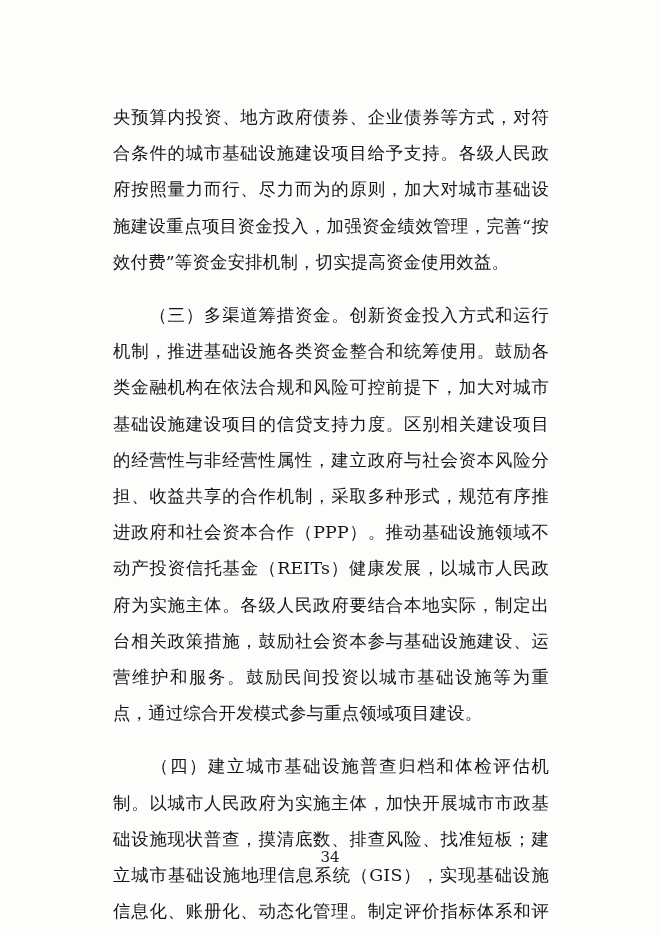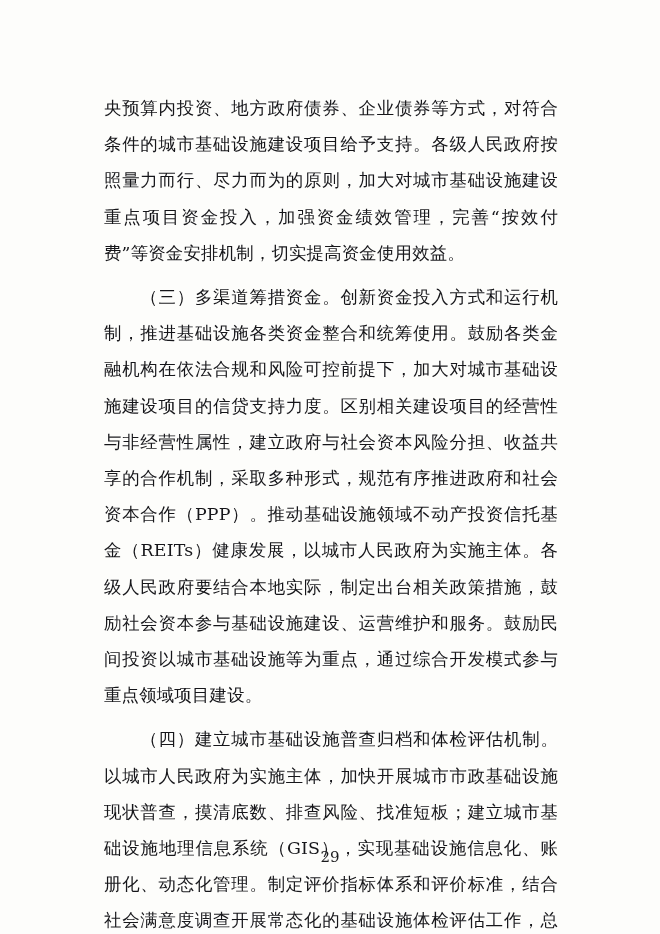--- a/index.html
+++ b/index.html
@@ -26,21 +26,21 @@
     top: 82px;
     width: 470px;
   }
   .para {
     font-size: 17.4px;
     line-height: 36.2px;
     color: #16161a;
     text-align: justify;
     text-justify: inter-ideograph;
     letter-spacing: 0.2px;
-    margin: 8px;
+    margin: 17px;
     white-space: pre-wrap;
     font-family: "DejaVu Serif", "Liberation Serif", serif;
     font-weight: 500;
   }
   .para + .para {
     margin-top: 0px;
   }
   .indent {
     text-indent: 0;
   }
@@ -57,14 +57,14 @@
 </style>
 </head>
 <body>
 
 <div class="page">
   <div class="page-body">
     <p class="para">央预算内投资、地方政府债券、企业债券等方式，对符合条件的城市基础设施建设项目给予支持。各级人民政府按照量力而行、尽力而为的原则，加大对城市基础设施建设重点项目资金投入，加强资金绩效管理，完善“按效付费”等资金安排机制，切实提高资金使用效益。</p>
     <p class="para indent">　　（三）多渠道筹措资金。创新资金投入方式和运行机制，推进基础设施各类资金整合和统筹使用。鼓励各类金融机构在依法合规和风险可控前提下，加大对城市基础设施建设项目的信贷支持力度。区别相关建设项目的经营性与非经营性属性，建立政府与社会资本风险分担、收益共享的合作机制，采取多种形式，规范有序推进政府和社会资本合作（PPP）。推动基础设施领域不动产投资信托基金（REITs）健康发展，以城市人民政府为实施主体。各级人民政府要结合本地实际，制定出台相关政策措施，鼓励社会资本参与基础设施建设、运营维护和服务。鼓励民间投资以城市基础设施等为重点，通过综合开发模式参与重点领域项目建设。</p>
     <p class="para indent">　　（四）建立城市基础设施普查归档和体检评估机制。以城市人民政府为实施主体，加快开展城市市政基础设施现状普查，摸清底数、排查风险、找准短板；建立城市基础设施地理信息系统（GIS），实现基础设施信息化、账册化、动态化管理。制定评价指标体系和评价标准，结合社会满意度调查开展常态化的基础设施体检评估工作，总结建设成效、质量现状、运行效率等，精确查找问题短板，提出有针对性的提升措施，纳入</p>
   </div>
-  <div class="page-number">29</div>
+  <div class="page-number">34</div>
 </div>
 
 </body></html>

